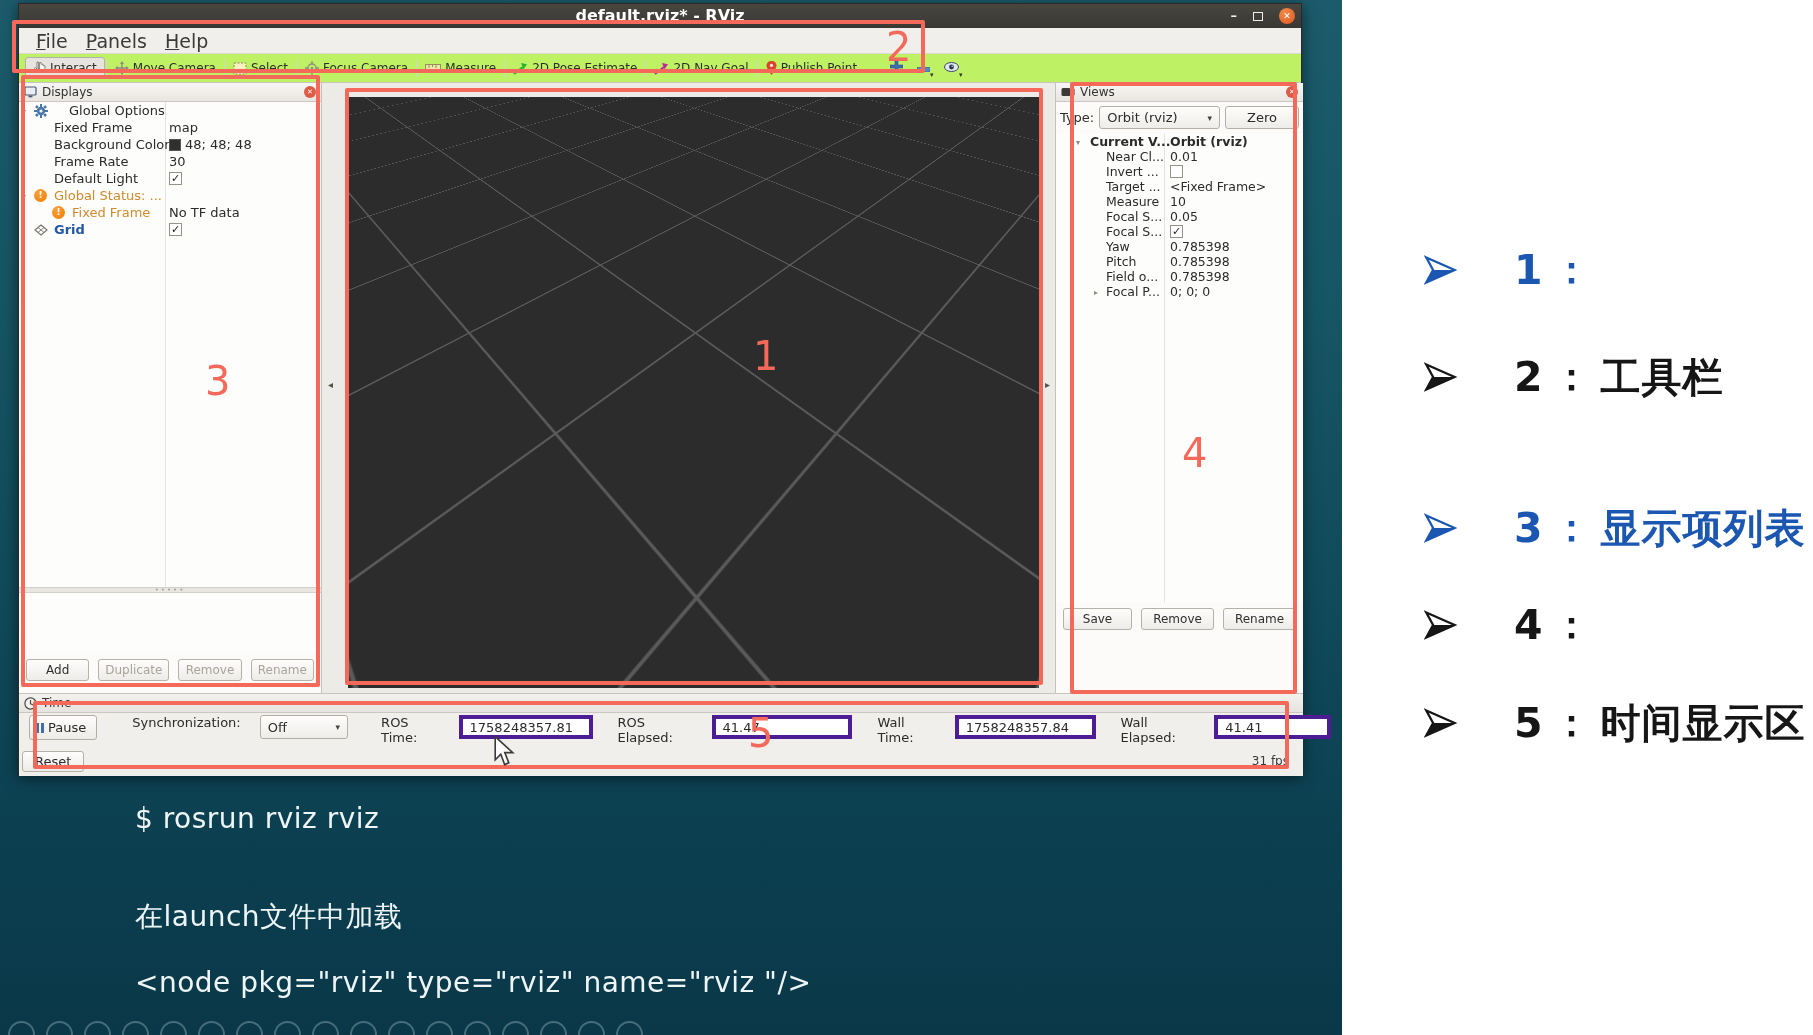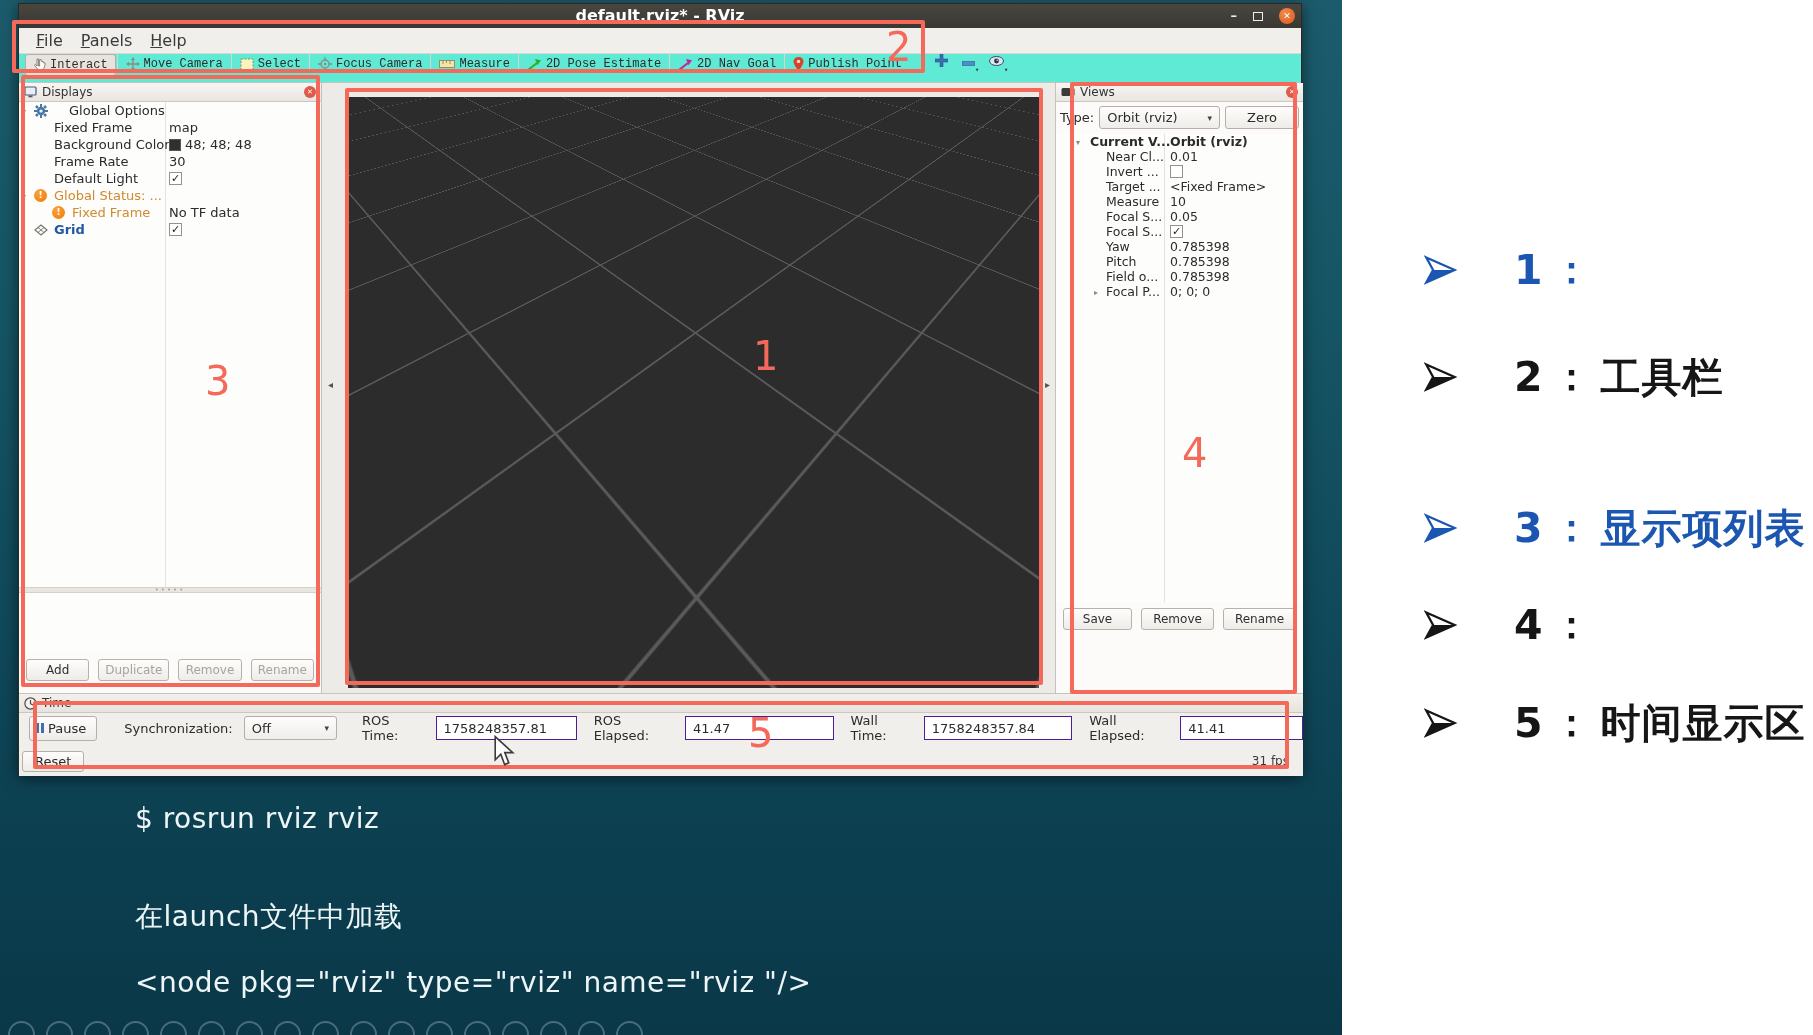--- a/index.html
+++ b/index.html
@@ -29,25 +29,25 @@
     background:linear-gradient(#48463f,#393833); }
   .titlebar .title { color:#fff; font-size:16px; font-weight:bold; text-align:center; line-height:24px; }
   .winbtns { position:absolute; right:6px; top:0; height:24px; display:flex; align-items:center; gap:16px; }
   .btn-min { color:#efefef; font-size:13px; font-weight:bold; line-height:10px; }
   .btn-max { width:10px; height:9px; border:1.5px solid #efefef; }
   .btn-close { width:16px; height:16px; border-radius:50%; background:radial-gradient(circle at 35% 30%,#f08a4b,#e0571e);
     color:#fff; font-size:9px; line-height:16px; text-align:center; font-weight:bold; }
 
   .menubar { position:absolute; left:0; top:24px; width:100%; height:26px; background:#f1efec;
     border-bottom:1px solid #dbd7d1; display:flex; align-items:center; padding-left:8px; }
-  .menu-item { font-size:16px; color:#3a3a3a; padding:0 9px; line-height:26px; }
+  .menu-item { font-size:19px; color:#3a3a3a; padding:0 9px; line-height:26px; }
   .menu-item::first-letter { text-decoration:underline; }
 
-  .toolbar { position:absolute; left:0; top:50px; width:100%; height:29px; background:#5eead4;
-    border-bottom:1px solid #c7c3bd; display:flex; align-items:flex-start; padding-left:6px; font-size:12px; color:#2e2e2e;font-family:Liberation Mono, monospace; }
+  .toolbar { position:absolute; left:0; top:50px; width:100%; height:29px; background:#bef264;
+    border-bottom:1px solid #c7c3bd; display:flex; align-items:center; padding-left:6px; font-size:12px; color:#2e2e2e; }
   .tool { display:flex; align-items:center; gap:4px; padding:3px 7px; white-space:nowrap; }
   .tool.selected { background:#e7e4df; border:1px solid #b4b0a8; border-radius:3px; }
   .tool-sep { width:1px; height:17px; background:#d8d4ce; margin:0 1px; }
   .tb-extra { display:flex; align-items:center; gap:14px; margin-left:26px; position:relative; }
   .tiny-arrow { position:absolute; bottom:-4px; font-size:7px; color:#333; }
 
   .main { position:absolute; left:0; top:79px; width:1284px; height:610px; background:#ecebe8; }
 
   .panel-header { height:19px; background:linear-gradient(#f8f6f4,#e9e6e1); border-bottom:1px solid #ccc8c1;
     display:flex; align-items:center; gap:5px; padding:0 5px; font-size:12px; color:#333; }
@@ -98,29 +98,29 @@
     background:linear-gradient(#fefdfc,#eeece8); font-size:13px; text-align:center; line-height:21px; color:#2b2b2b; }
   .v-props { height:468px; }
   .v-props::before { content:""; position:absolute; left:108px; top:0; bottom:0; width:1px; background:#e5e2de; }
   .vrow { position:relative; height:15px; display:flex; align-items:center; font-size:12.5px; color:#2b2b2b; }
   .vname { position:absolute; white-space:nowrap; }
   .vval { position:absolute; left:114px; white-space:nowrap; display:flex; align-items:center; }
   .bold { font-weight:bold; }
 
   
   .timepanel { position:absolute; left:0; top:689px; width:1284px; height:83px; background:#f1efec; border-top:1px solid #c7c3bd; }
-  .time-row { position:absolute; left:10px; top:21px; height:26px; display:flex; align-items:center; gap:11px;
+  .time-row { position:absolute; left:10px; top:21px; height:26px; display:flex; align-items:flex-start; gap:19px;
     font-size:13px; color:#2b2b2b; }
   .pause-btn { display:flex; align-items:center; gap:4px; border:1px solid #b4b0a8; border-radius:3px;
     background:linear-gradient(#fefdfc,#eeece8); height:25px; padding:0 10px 0 6px; }
   .pbar { width:3px; height:10px; background:#3f6fae; }
   .pbars { display:flex; gap:2px; }
   .t-dd { width:100px; height:24px; border:1px solid #b4b0a8; border-radius:3px;
     background:linear-gradient(#fefdfc,#efede9); display:flex; align-items:center; padding:0 7px; }
-  .t-input { height:24px; border:1px solid #4c1d95; background:#fff; display:flex; align-items:center;
+  .t-input { height:24px; border:4px solid #4c1d95; background:#fff; display:flex; align-items:center;
     padding:0 7px; font-size:13px; }
   .reset-btn { position:absolute; left:3px; top:57px; border:1px solid #b4b0a8; border-radius:3px;
     background:linear-gradient(#fefdfc,#eeece8); font-size:13px; padding:2px 12px; color:#2b2b2b; }
   .fps { position:absolute; right:14px; top:60px; font-size:12px; color:#3a3a3a; }
 
   
   .rbox { position:absolute; border:4px solid #f4695a; border-radius:2px; z-index:40; }
   .rnum { position:absolute; color:#f4695a; font-size:40px; z-index:41; }
 
   .cursor { position:absolute; z-index:50; }

